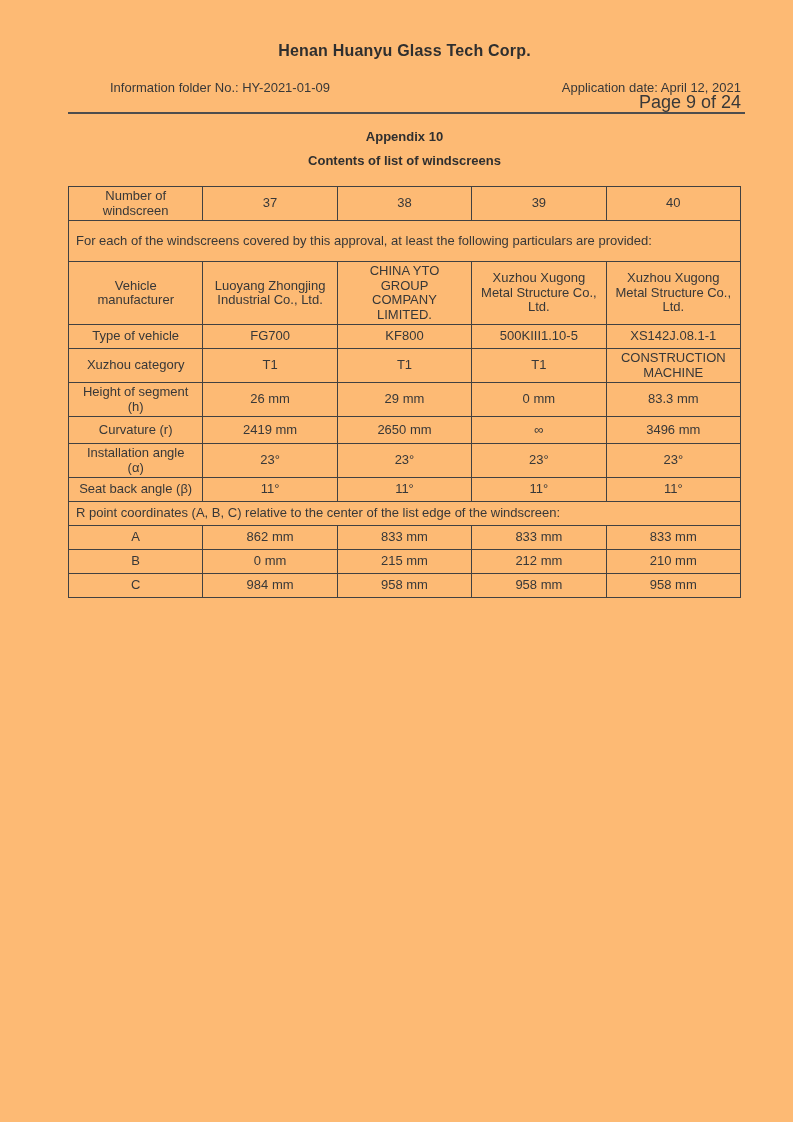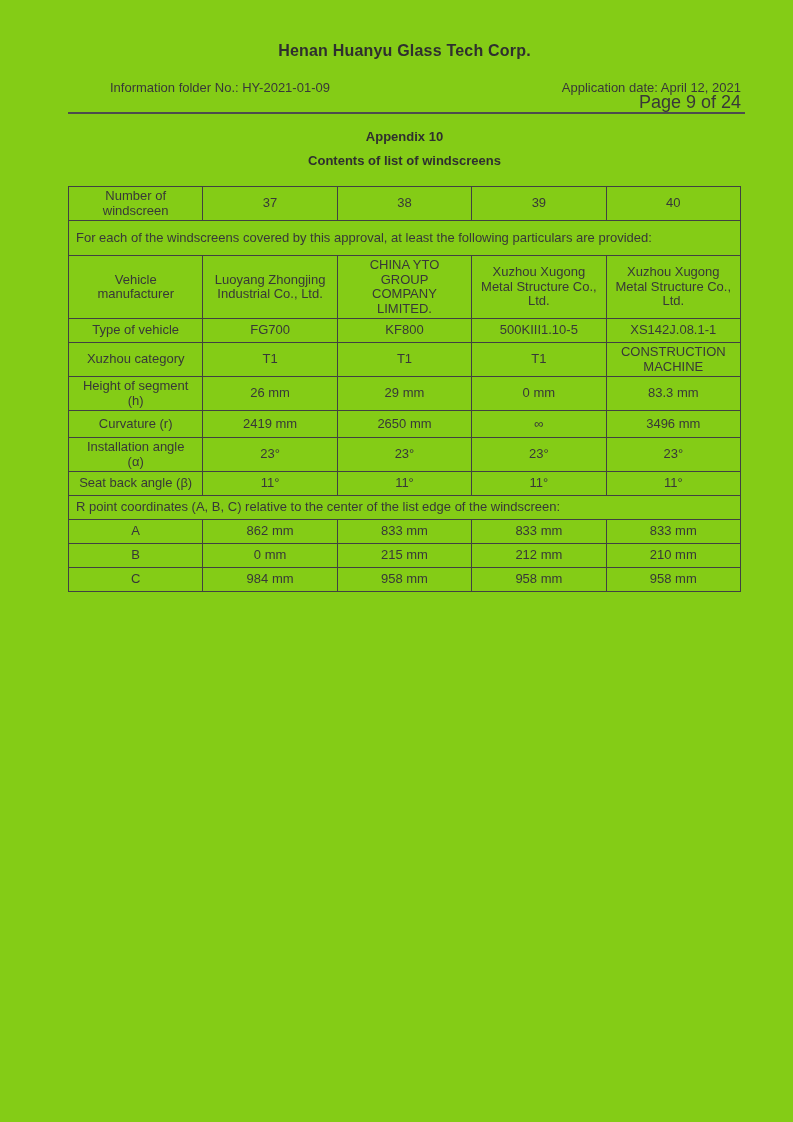--- a/index.html
+++ b/index.html
@@ -5,21 +5,21 @@
   * { margin:0; padding:0; box-sizing:border-box; }
   html,body { background:#ffffff; }
   body {
     font-family:"Liberation Sans","DejaVu Sans",sans-serif;
     color:#383838;
     -webkit-font-smoothing:antialiased;
   }
   .page {
     position:relative;
     width:793px; height:1122px;
-    background:#84cc16;
+    background:#fdba74;
     overflow:hidden;
   }
   .content {
     position:absolute;
     left:68px; top:0;
     width:673px;
   }
   .company-title {
     margin-top:42px;
     text-align:center;
@@ -80,21 +80,21 @@
     vertical-align:middle;
     padding:2px 3px;
     color:#383838;
   }
   table.ws td.span-note {
     text-align:left;
     padding-left:7px;
   }
   
   tr.r-head  { height:29px; }
-  tr.r-note  { height:35px;margin-left:28px; }
+  tr.r-note  { height:41px;margin-left:28px; }
   tr.r-mfr   { height:63px; }
   tr.r-type  { height:24px; }
   tr.r-cat   { height:28px; }
   tr.r-area  { height:27px; }
   tr.r-hseg  { height:28px;padding-left:23px; }
   tr.r-curv  { height:27px; }
   tr.r-inst  { height:29px; }
   tr.r-seat  { height:24px; }
   tr.r-rnote { height:24px; }
   tr.r-coord { height:24px; }

